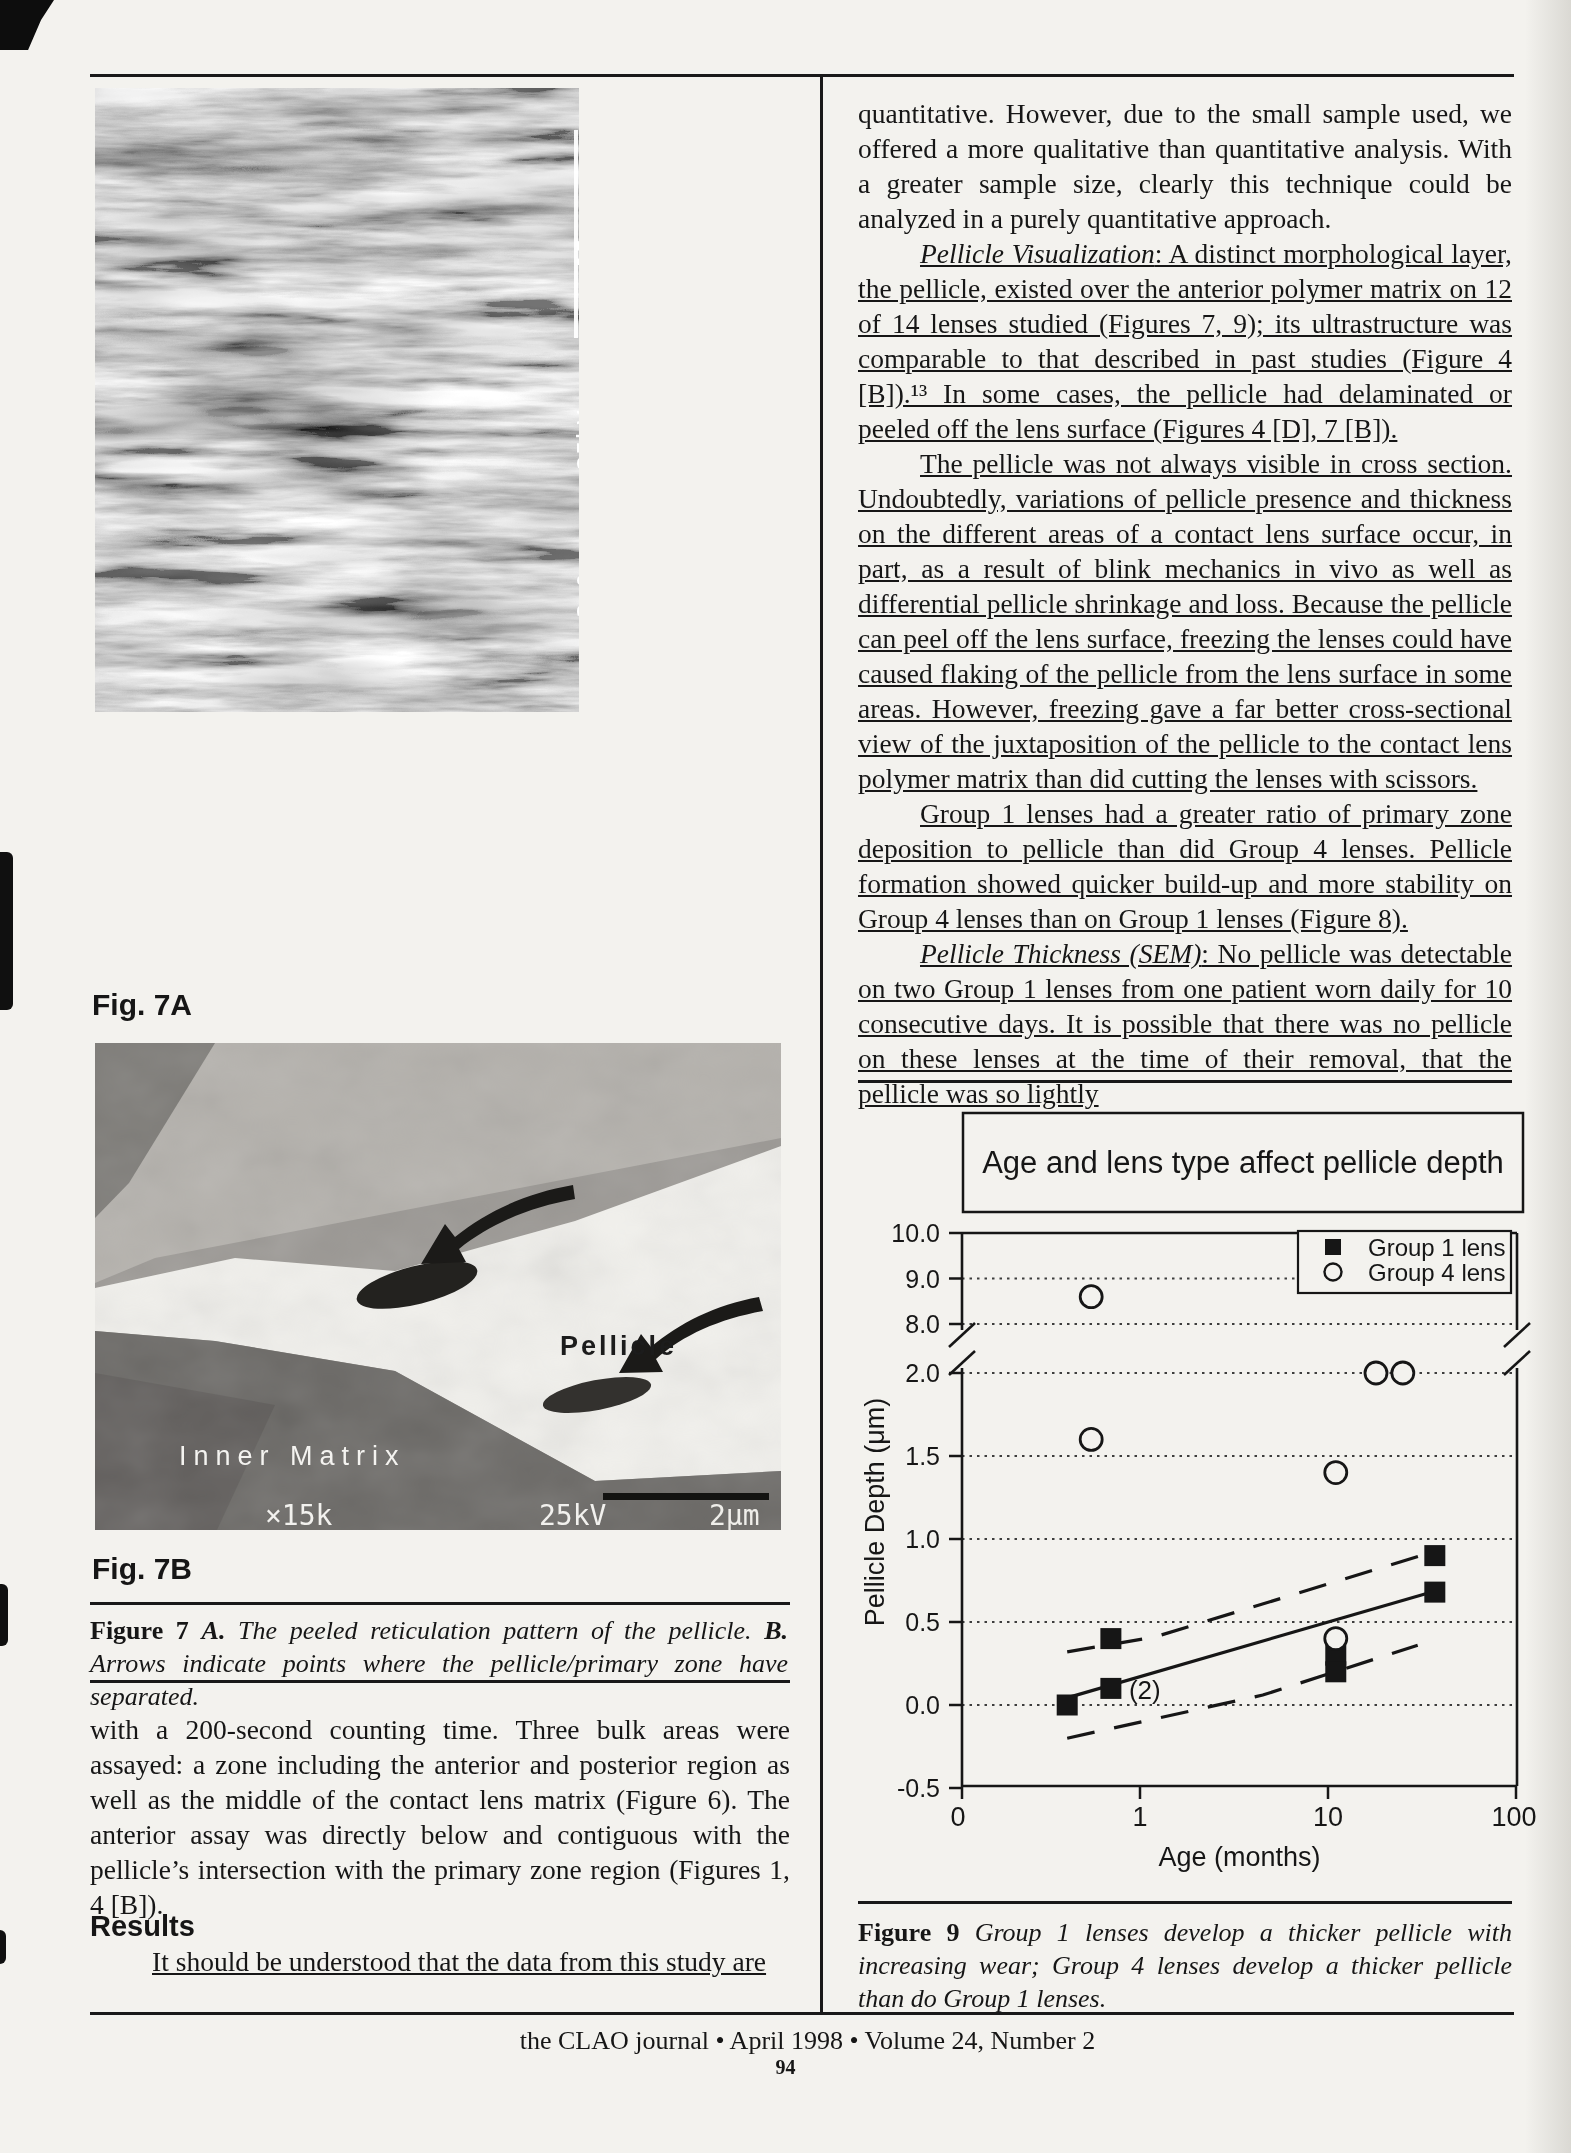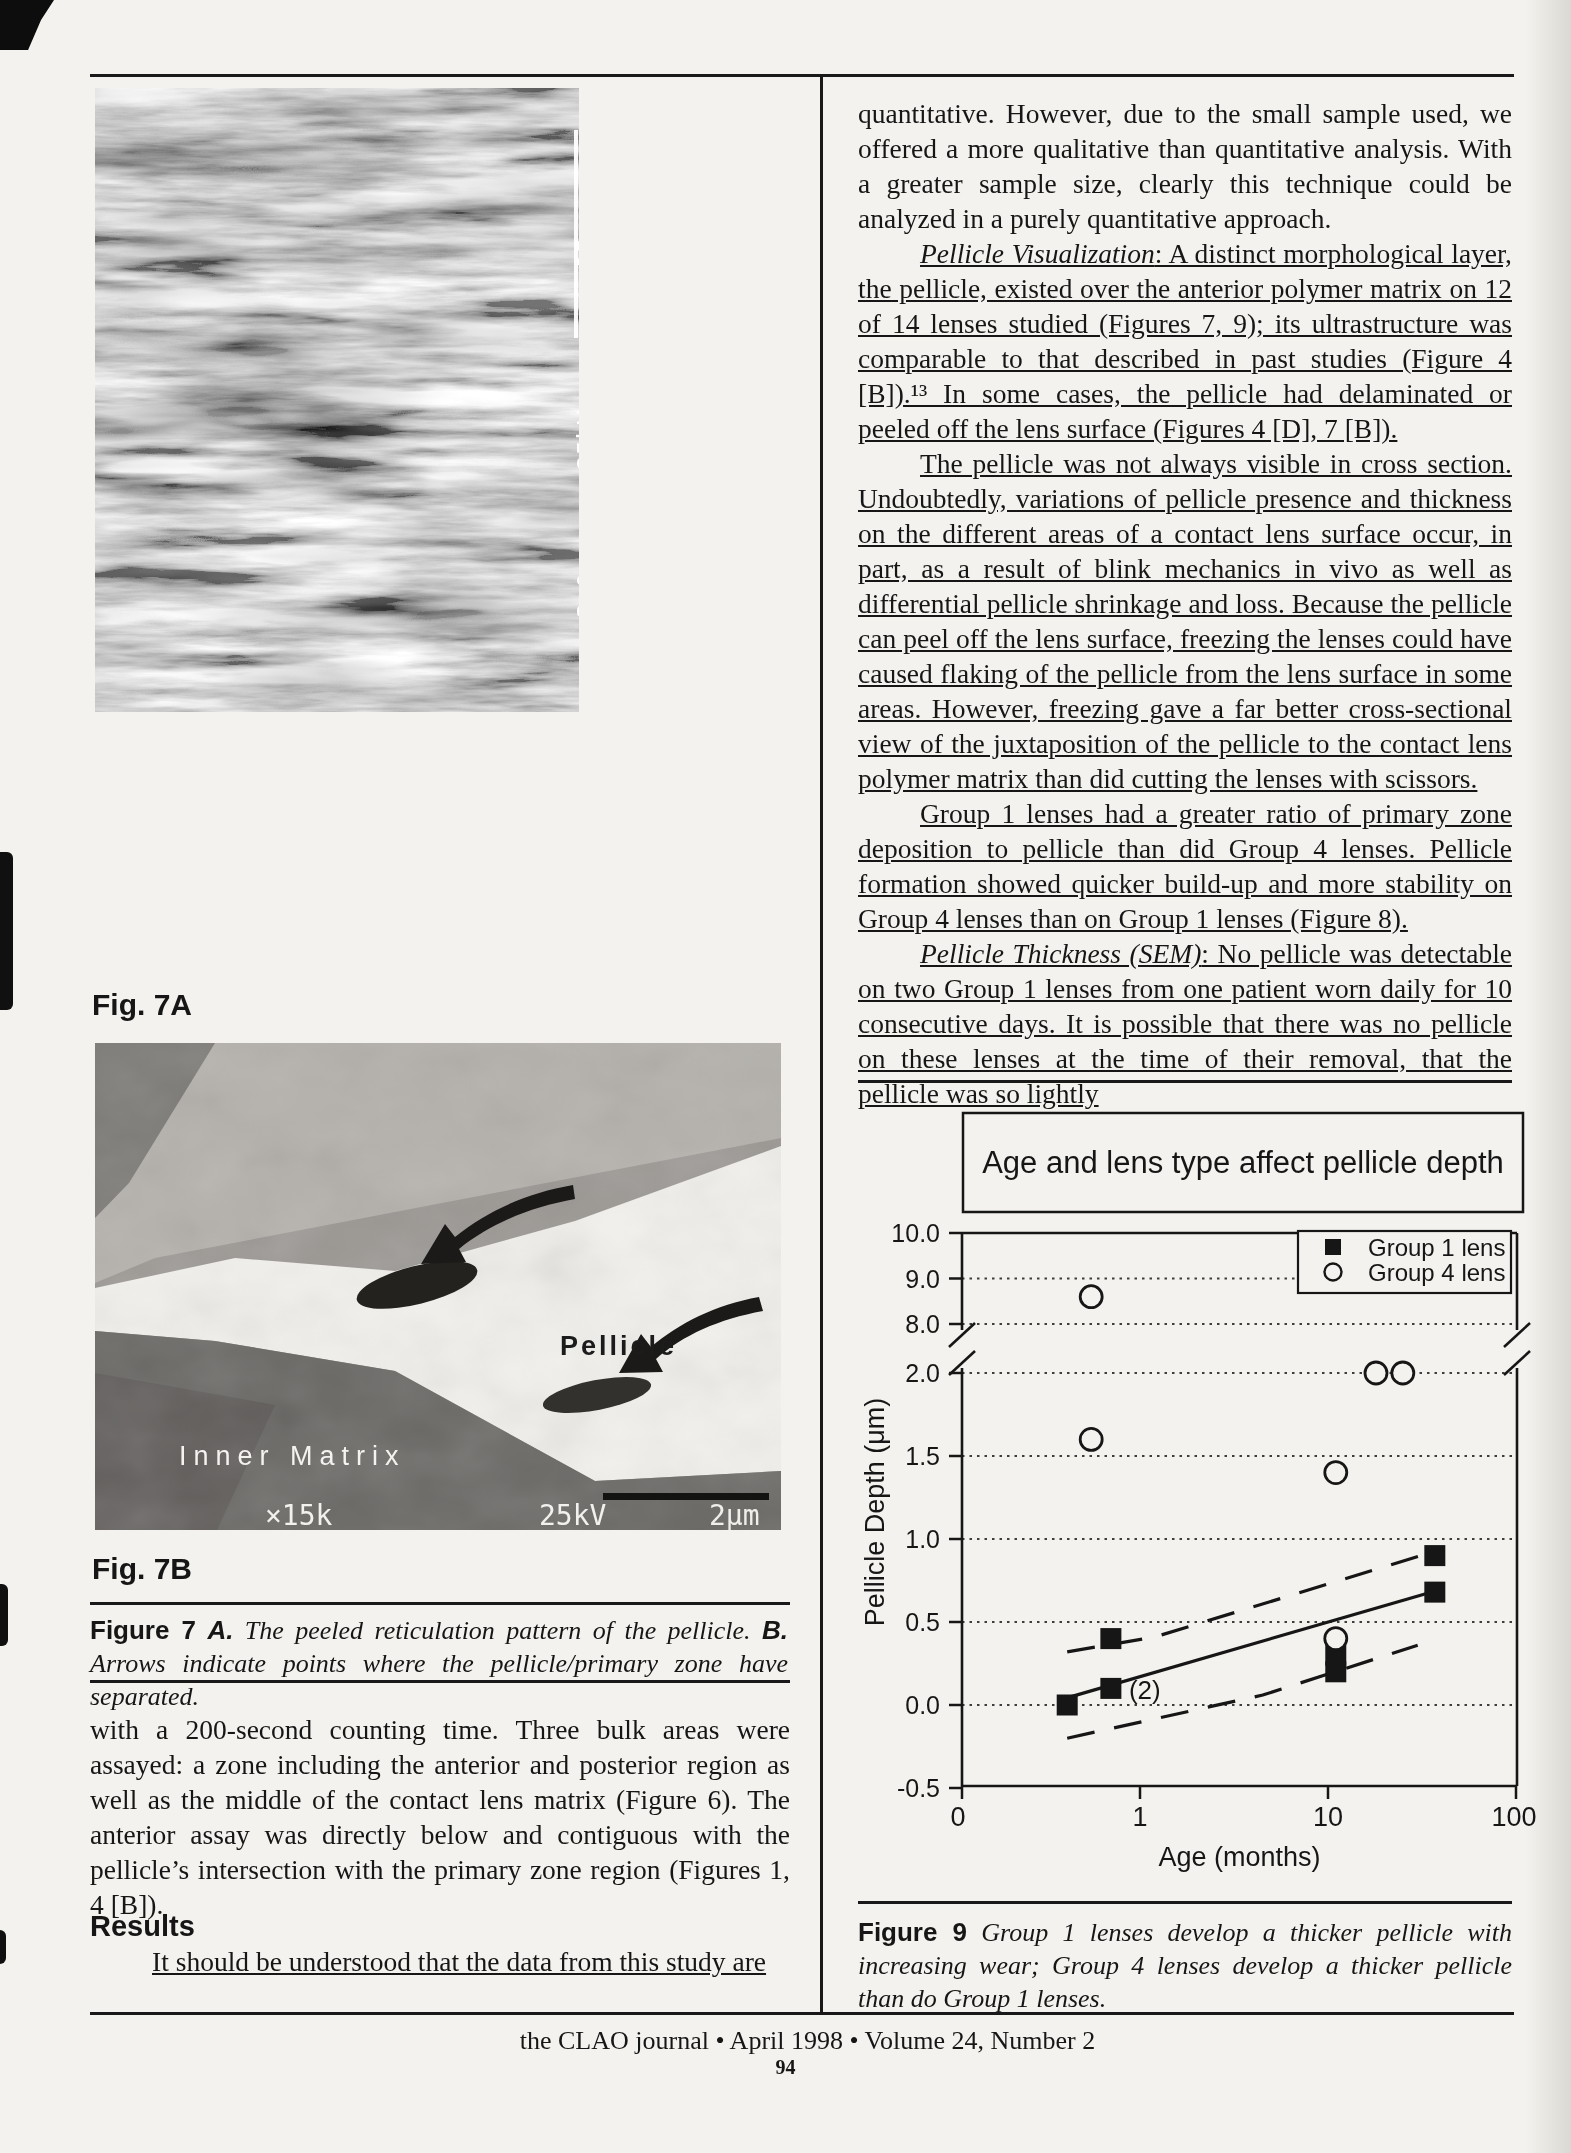--- a/index.html
+++ b/index.html
@@ -9,21 +9,21 @@
     font-family:"Liberation Serif", serif; color:#161616;
   }
   .abs{position:absolute;}
   .rule{position:absolute; background:#191919;}
   
   .coltext{position:absolute; font-size:27.5px; line-height:35px; text-align:justify;}
   .coltext p{margin:0; padding:0;}
   .coltext p.ind{text-indent:62px;text-decoration:underline;}
   .figlabel{position:absolute; font-family:"Liberation Sans", sans-serif; font-weight:bold; font-size:30px;}
   .caption{position:absolute; font-size:26px; line-height:33px; font-style:italic; text-align:justify;}
-  .caption b{font-style:normal; font-family:Liberation Sans, sans-serif;}
+  .caption b{font-style:normal; font-family:Liberation Serif, serif;}
   .results-h{position:absolute; font-family:"Liberation Sans", sans-serif; font-weight:bold; font-size:29px;}
   .footerline{position:absolute; width:100%; text-align:center; font-size:26px;}
   .pagenum{position:absolute; width:100%; text-align:center; font-size:20px; font-weight:bold;}
   
   .blob-corner{position:absolute; left:0; top:0; width:54px; height:50px; background:#0d0d0d;
     clip-path:polygon(0 0,100% 0,76% 40%,52% 100%,0 100%);}
   .streak{position:absolute; left:0; background:#101010; border-radius:0 6px 6px 0;}
   .edge-shadow{position:absolute; right:0; top:0; width:46px; height:100%;
     background:linear-gradient(to right, rgba(0,0,0,0), rgba(88,82,70,0.16));}
   svg text{font-family:"Liberation Sans", sans-serif;}

